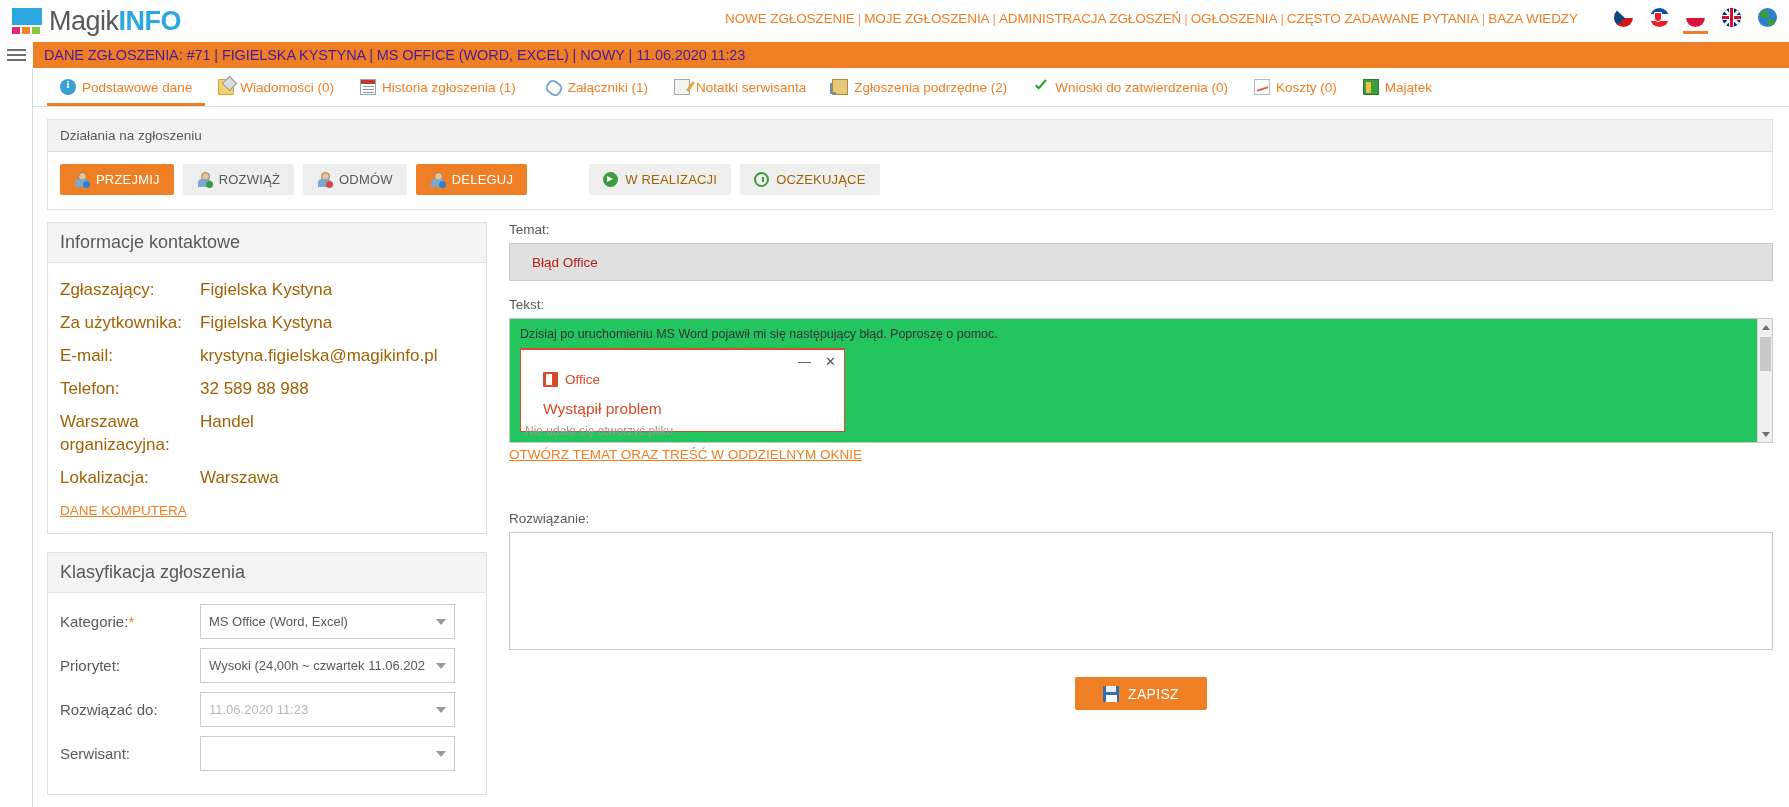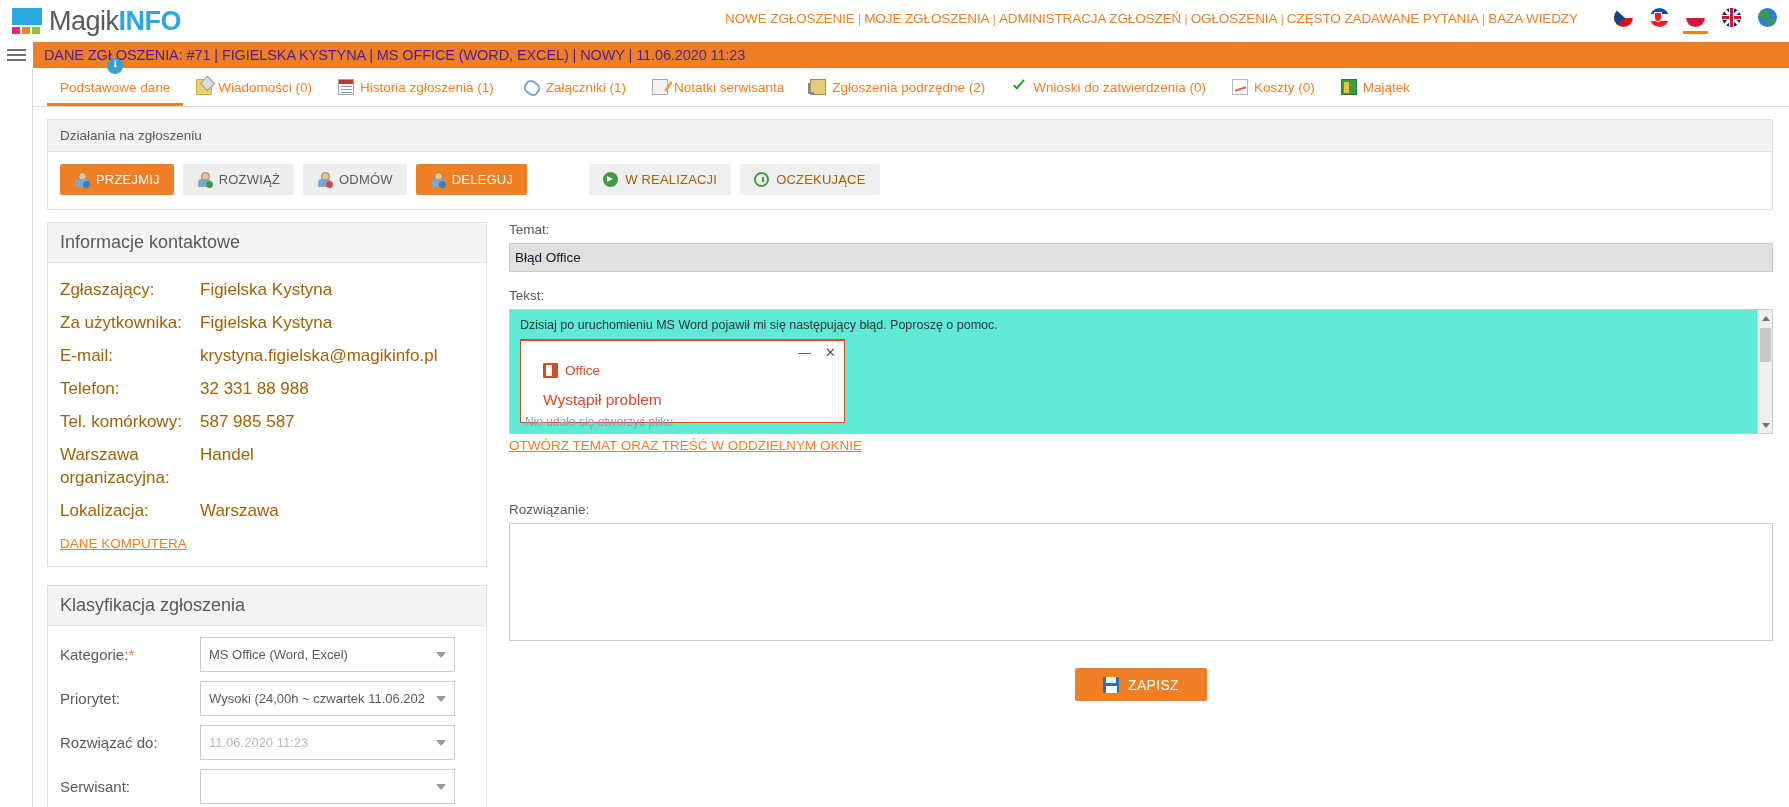--- a/index.html
+++ b/index.html
@@ -82,21 +82,21 @@
   .content { flex:1; position:relative; }
 
   
   .tabs { display:flex; align-items:flex-end; height: 39px; border-bottom:1px solid #dcdcdc; padding-left: 14px; }
   .tab {
     display:flex; align-items:center; gap:6px;
     font-size:13.5px; color:#ee7f24; padding: 8px 13px 8px 13px;
     white-space:nowrap; cursor:pointer;
     border-bottom: 3px solid transparent;
   }
-  .tab.active { border-bottom-color:#ee7f24;flex-direction:column; }
+  .tab.active { border-bottom-color:#ee7f24; }
   .tab-ico { width:16px; height:16px; display:inline-block; position:relative; flex:0 0 16px; }
 
   .ico-info { border-radius:50%; background:#3b9fd6; }
   .ico-info:before{content:'i'; position:absolute; left:0; right:0; top:-1px; text-align:center; color:#fff; font-size:11px; font-weight:bold; font-family:"Liberation Serif",serif;}
   .ico-msg { background:#f2d06b; border:1px solid #c9a93e; border-radius:1px; }
   .ico-msg:after{content:''; position:absolute; right:-2px; top:-2px; width:9px; height:9px; background:#ddd; transform:rotate(45deg); border:1px solid #999;}
   .ico-cal { background:#fff; border:1px solid #9aa4ad; }
   .ico-cal:before{content:''; position:absolute; left:0; top:0; width:100%; height:4px; background:#c0392b;}
   .ico-cal:after{content:''; position:absolute; left:2px; top:6px; width:11px; height:7px;
      background: repeating-linear-gradient(to bottom, #7f9db9 0 1px, transparent 1px 3px);}
@@ -164,22 +164,22 @@
     font-size:13px; color:#58595b; position:relative; cursor:pointer;
     max-width: 255px;
   }
   .selbox.disabled { background:#fff; color:#b8b8b8; }
   .caret { position:absolute; right:8px; top:50%; margin-top:-2px; width:0; height:0;
     border-left:5px solid transparent; border-right:5px solid transparent; border-top:6px solid #9a9a9a; }
   .selbox .txt { overflow:hidden; white-space:nowrap; text-overflow:clip; padding-right:16px; }
 
   
   .fieldlabel { font-size:13.5px; color:#58595b; margin-bottom:6px; }
-  .readfield { background:#e0e0e0; border:1px solid #c9c9c9; height:29px; display:flex; align-items:center; padding:0 5px; font-size:13.5px; color:#0f172a; }
-  .textarea-box { background:#5eead4; border:1px solid #c9c9c9; height:125px; position:relative; overflow:hidden; }
+  .readfield { background:#e0e0e0; border:1px solid #c9c9c9; height:38px; display:flex; align-items:center; padding:0 22px; font-size:13.5px; color:#b91c1c; }
+  .textarea-box { background:#22c55e; border:1px solid #c9c9c9; height:125px; position:relative; overflow:hidden; }
   .ta-inner { padding: 8px 10px; font-size:12.5px; color:#333; }
   .scroll { position:absolute; right:0; top:0; width:15px; height:100%; background:#f0f0f0; border-left:1px solid #d4d4d4; }
   .sc-up, .sc-dn { position:absolute; left:0; width:15px; height:15px; background:#f0f0f0; }
   .sc-up { top:0; } .sc-dn { bottom:0; }
   .sc-up:after { content:''; position:absolute; left:4px; top:6px; width:0;height:0; border-left:4px solid transparent;border-right:4px solid transparent;border-bottom:5px solid #707070;}
   .sc-dn:after { content:''; position:absolute; left:4px; top:5px; width:0;height:0; border-left:4px solid transparent;border-right:4px solid transparent;border-top:5px solid #707070;}
   .sc-thumb { position:absolute; left:2px; top:18px; width:11px; height:34px; background:#c8c8c8; }
 
   .office-dlg { margin-top:7px; width: 325px; height: 84px; background:#fff; border:1px solid #d64b2a; border-top:2px solid #d64b2a; position:relative; }
   .odlg-ctrls { position:absolute; right:8px; top:4px; display:flex; gap:14px; color:#555; font-size:13px; }
@@ -350,25 +350,21 @@
               <div class="kv">
                   <div class="k">Za użytkownika:</div>
                   <div class="v">Figielska Kystyna</div>
                 </div>
               <div class="kv">
                   <div class="k">E-mail:</div>
                   <div class="v">krystyna.figielska@magikinfo.pl</div>
                 </div>
               <div class="kv">
                   <div class="k">Telefon:</div>
-                  <div class="v">32 331 88 988</div>
-                </div>
-              <div class="kv">
-                  <div class="k">Tel. komórkowy:</div>
-                  <div class="v">587 985 587</div>
+                  <div class="v">32 589 88 988</div>
                 </div>
               <div class="kv">
                   <div class="k">Warszawa organizacyjna:</div>
                   <div class="v">Handel</div>
                 </div>
               <div class="kv">
                   <div class="k">Lokalizacja:</div>
                   <div class="v">Warszawa</div>
                 </div>
               <a class="link-orange" href="#">DANE KOMPUTERA</a>

